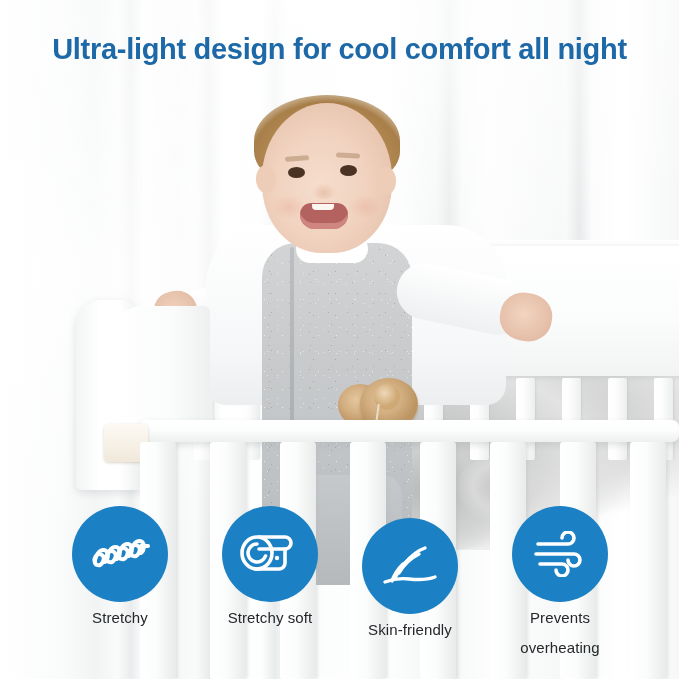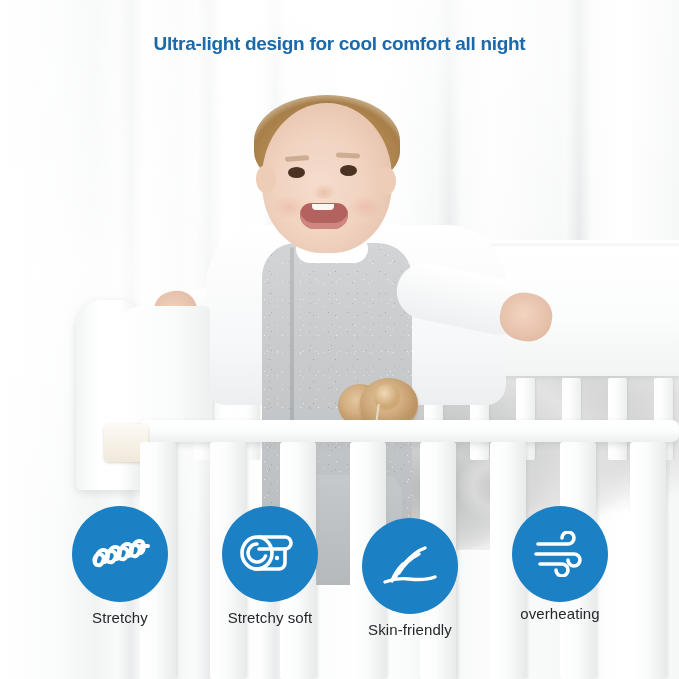--- a/index.html
+++ b/index.html
@@ -48,21 +48,21 @@
   }
   .rug3{
     position:absolute;left:455px;top:455px;width:90px;height:70px;
     background:radial-gradient(50% 55% at 50% 45%, #c2c4c3 0%, #d8d9d8 60%, rgba(232,233,232,0) 100%);
     border-radius:50%;filter:blur(.5px);
   }
 
   
   .headline{
     position:absolute;left:0;right:0;top:33px;text-align:center;
-    font-size:19px;font-weight:700;letter-spacing:-.3px;
+    font-size:29px;font-weight:700;letter-spacing:-.3px;
     color:#1d68a7;white-space:nowrap;
   }
 
   
   .headboard{
     position:absolute;left:452px;top:246px;width:250px;height:130px;
     background:linear-gradient(180deg,#ffffff 0%,#fbfcfc 55%,#f2f3f3 100%);
     border-radius:14px 0 0 0;
     box-shadow:0 2px 5px rgba(175,180,182,.32);
   }
@@ -371,17 +371,18 @@
     </div>
 
     <div class="feature" style="left:485px;top:0">
       <div class="circle" style="background:#1c81c4">
         <svg width="60" height="46" viewBox="0 0 60 46" fill="none" stroke="#ffffff" stroke-width="3.6" stroke-linecap="round" stroke-linejoin="round">
           <path d="M8 13h30a6 6 0 1 0-6-6"></path>
           <path d="M6 23h38a6 6 0 1 1-6 6"></path>
           <path d="M10 33h22a6 6 0 1 1-6 6"></path>
         </svg>
       </div>
-      <div class="flabel" style="margin-top:3px">overheating</div>
+      <div class="flabel">Prevents</div>
+      <div class="flabel" style="margin-top:12px">overheating</div>
     </div>
 
   </div>
 </div>
 
 </body></html>

